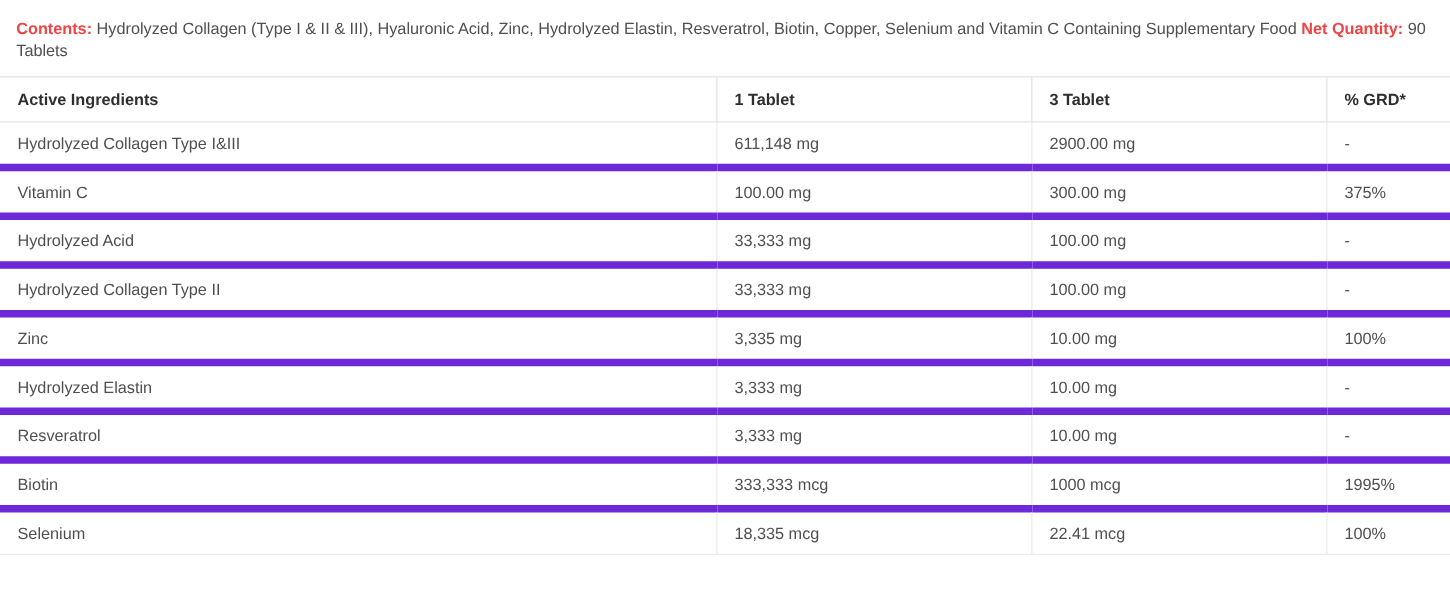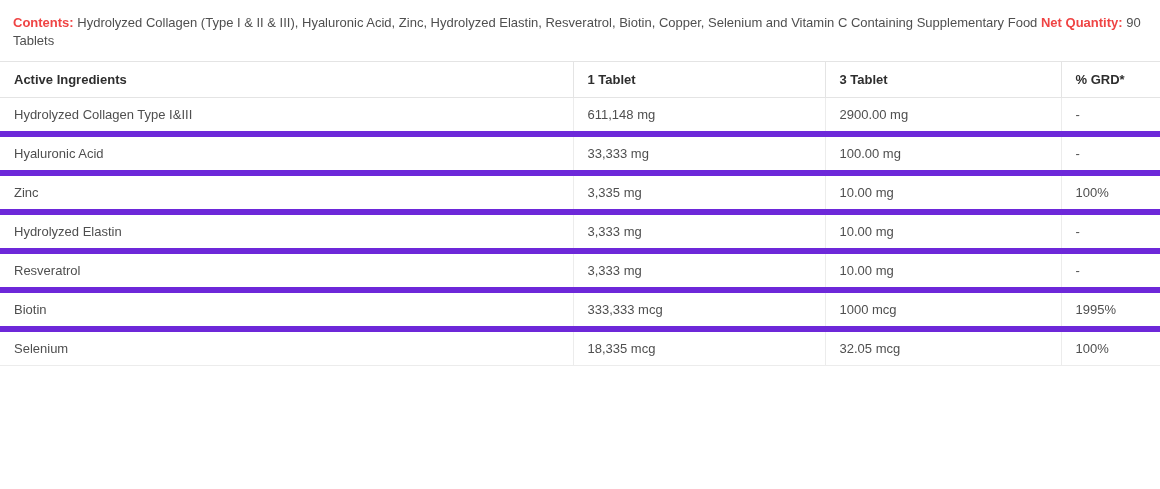--- a/index.html
+++ b/index.html
@@ -111,21 +111,33 @@
       </tr>
     </thead>
     <tbody>
       <tr>
         <td>Hydrolyzed Collagen Type I&amp;III</td>
         <td>611,148 mg</td>
         <td>2900.00 mg</td>
         <td>-</td>
       </tr>
       <tr>
-        <td>Hyaluronic Acid</td>
+        <td>Vitamin C</td>
+        <td>100.00 mg</td>
+        <td>300.00 mg</td>
+        <td>375%</td>
+      </tr>
+      <tr>
+        <td>Hydrolyzed Acid</td>
+        <td>33,333 mg</td>
+        <td>100.00 mg</td>
+        <td>-</td>
+      </tr>
+      <tr>
+        <td>Hydrolyzed Collagen Type II</td>
         <td>33,333 mg</td>
         <td>100.00 mg</td>
         <td>-</td>
       </tr>
       <tr>
         <td>Zinc</td>
         <td>3,335 mg</td>
         <td>10.00 mg</td>
         <td>100%</td>
       </tr>
@@ -143,21 +155,21 @@
       </tr>
       <tr>
         <td>Biotin</td>
         <td>333,333 mcg</td>
         <td>1000 mcg</td>
         <td>1995%</td>
       </tr>
       <tr>
         <td>Selenium</td>
         <td>18,335 mcg</td>
-        <td>32.05 mcg</td>
+        <td>22.41 mcg</td>
         <td>100%</td>
       </tr>
     </tbody>
   </table>
 
   <div class="footnotes">
     
     
   </div>
 

